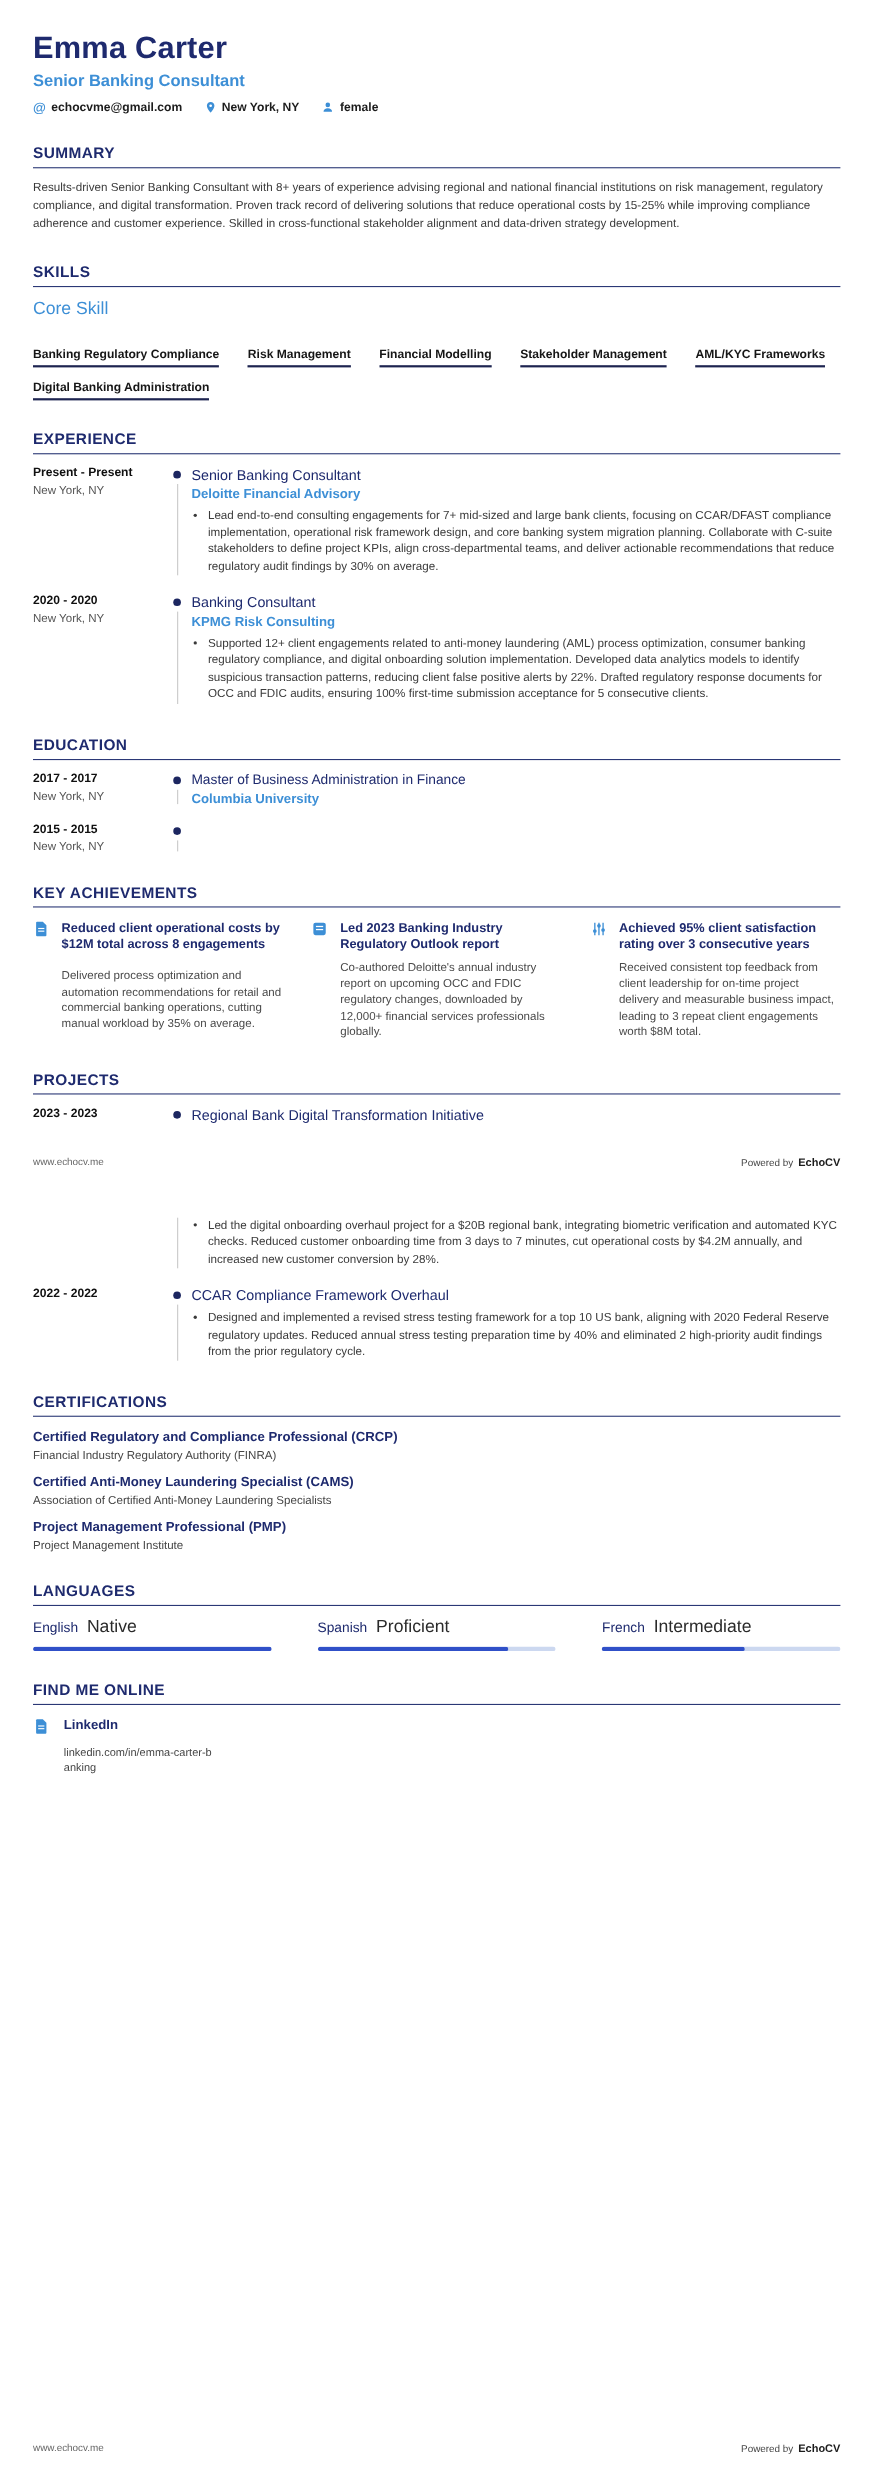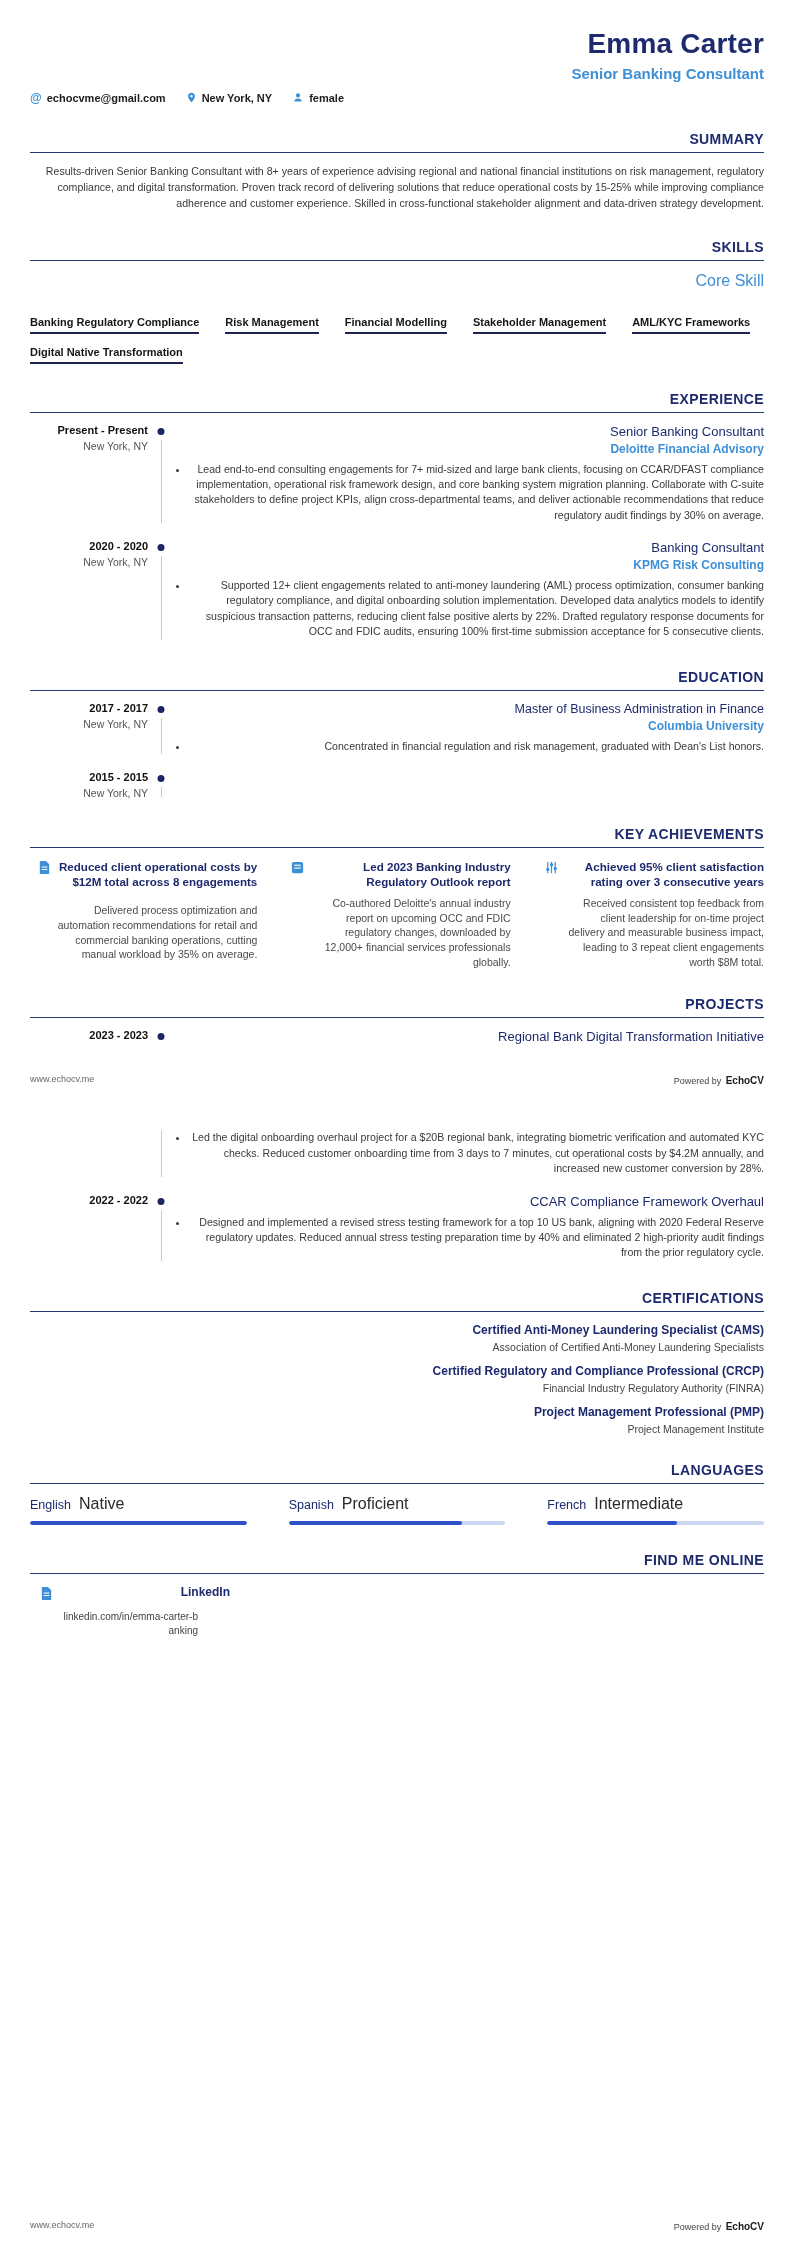--- a/index.html
+++ b/index.html
@@ -3,21 +3,21 @@
 <meta charset="utf-8">
 <style>
   :root{
     --navy:#1e2a6e; --blue:#3d8fd6; --text:#3a3a3a; --muted:#555555;
     --rule:#2b3876; --bar-fill:#3050c8; --bar-track:#ccd8f0;
   }
   *{margin:0;padding:0;box-sizing:border-box;}
   html,body{background:#ffffff;}
   body{font-family:"Liberation Sans",sans-serif;color:var(--text);}
   .page{position:relative;width:794px;height:2246px;margin:0 auto;background:#fff;overflow:hidden;}
-  .content{padding:28px 30px 0 30px;text-align:right;}
+  .content{padding:28px 30px 0 30px;}
 
   
   .name{font-size:28px;font-weight:bold;color:var(--navy);letter-spacing:.2px;}
   .job-title{font-size:15px;font-weight:bold;color:var(--blue);margin-top:5px;}
   .contacts{display:flex;align-items:center;gap:20px;margin-top:9px;}
   .contact{display:flex;align-items:center;gap:5px;font-size:11px;font-weight:bold;color:#1c1c1c;}
   .cicon{color:var(--blue);display:inline-flex;align-items:center;font-size:12px;font-weight:bold;line-height:1;}
 
   
   section{margin-top:27px;}
@@ -123,21 +123,21 @@
 
     <section>
       <div class="sec-head">SKILLS</div>
       <div class="skill-group">Core Skill</div>
       <div class="skill-row">
         <span class="skill">Banking Regulatory Compliance</span>
         <span class="skill">Risk Management</span>
         <span class="skill">Financial Modelling</span>
         <span class="skill">Stakeholder Management</span>
         <span class="skill">AML/KYC Frameworks</span>
-        <span class="skill">Digital Native Transformation</span>
+        <span class="skill">Digital Banking Administration</span>
       </div>
     </section>
 
     <section>
       <div class="sec-head">EXPERIENCE</div>
 
       <div class="entry">
         <div class="meta">
           <div class="dates">Present - Present</div>
           <div class="loc">New York, NY</div>
@@ -182,23 +182,20 @@
           <div class="dates">2017 - 2017</div>
           <div class="loc">New York, NY</div>
         </div>
         <div class="tl">
           <span class="dot"></span>
           <span class="tline"></span>
         </div>
         <div class="body">
           <div class="edu-degree">Master of Business Administration in Finance</div>
           <div class="company">Columbia University</div>
-          <ul class="bullets">
-            <li>Concentrated in financial regulation and risk management, graduated with Dean's List honors.</li>
-          </ul>
         </div>
       </div>
 
       <div class="entry">
         <div class="meta">
           <div class="dates">2015 - 2015</div>
           <div class="loc">New York, NY</div>
         </div>
         <div class="tl">
           <span class="dot"></span>
@@ -304,26 +301,26 @@
             <li>Designed and implemented a revised stress testing framework for a top 10 US bank, aligning with 2020 Federal Reserve regulatory updates. Reduced annual stress testing preparation time by 40% and eliminated 2 high-priority audit findings from the prior regulatory cycle.</li>
           </ul>
         </div>
       </div>
     </section>
 
     <section>
       <div class="sec-head">CERTIFICATIONS</div>
 
       <div class="cert">
+        <div class="cert-name">Certified Regulatory and Compliance Professional (CRCP)</div>
+        <div class="cert-issuer">Financial Industry Regulatory Authority (FINRA)</div>
+      </div>
+      <div class="cert">
         <div class="cert-name">Certified Anti-Money Laundering Specialist (CAMS)</div>
         <div class="cert-issuer">Association of Certified Anti-Money Laundering Specialists</div>
-      </div>
-      <div class="cert">
-        <div class="cert-name">Certified Regulatory and Compliance Professional (CRCP)</div>
-        <div class="cert-issuer">Financial Industry Regulatory Authority (FINRA)</div>
       </div>
       <div class="cert">
         <div class="cert-name">Project Management Professional (PMP)</div>
         <div class="cert-issuer">Project Management Institute</div>
       </div>
     </section>
 
     <section>
       <div class="sec-head">LANGUAGES</div>
       <div class="lang-grid">

